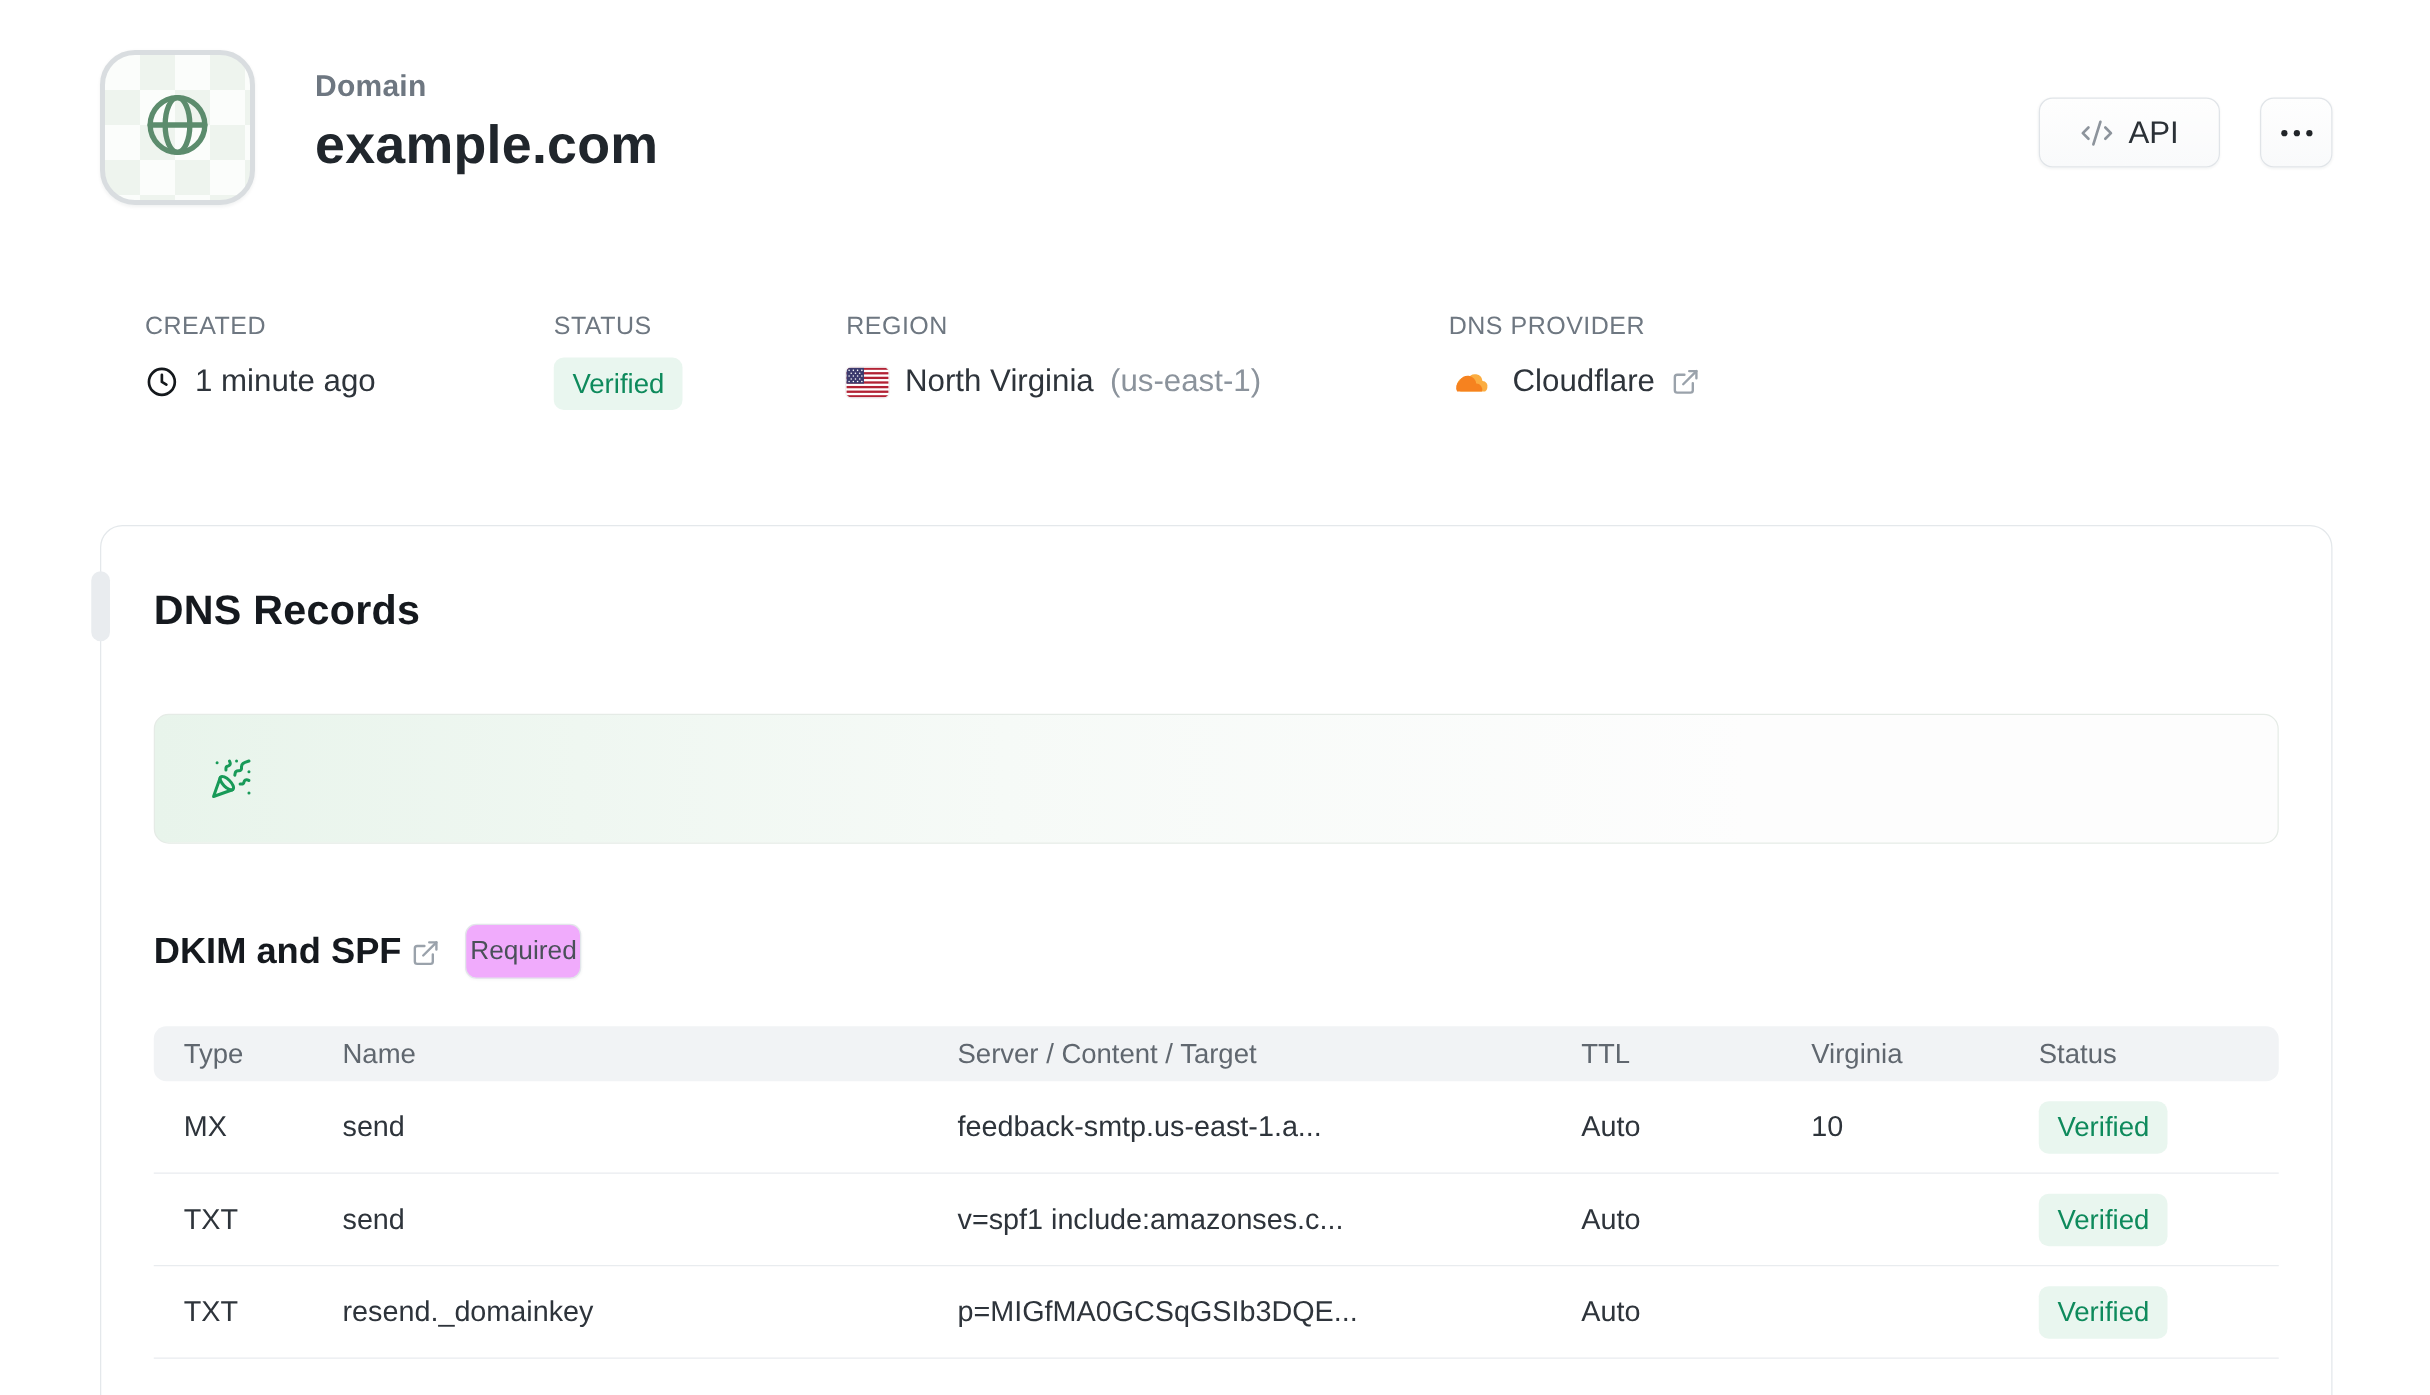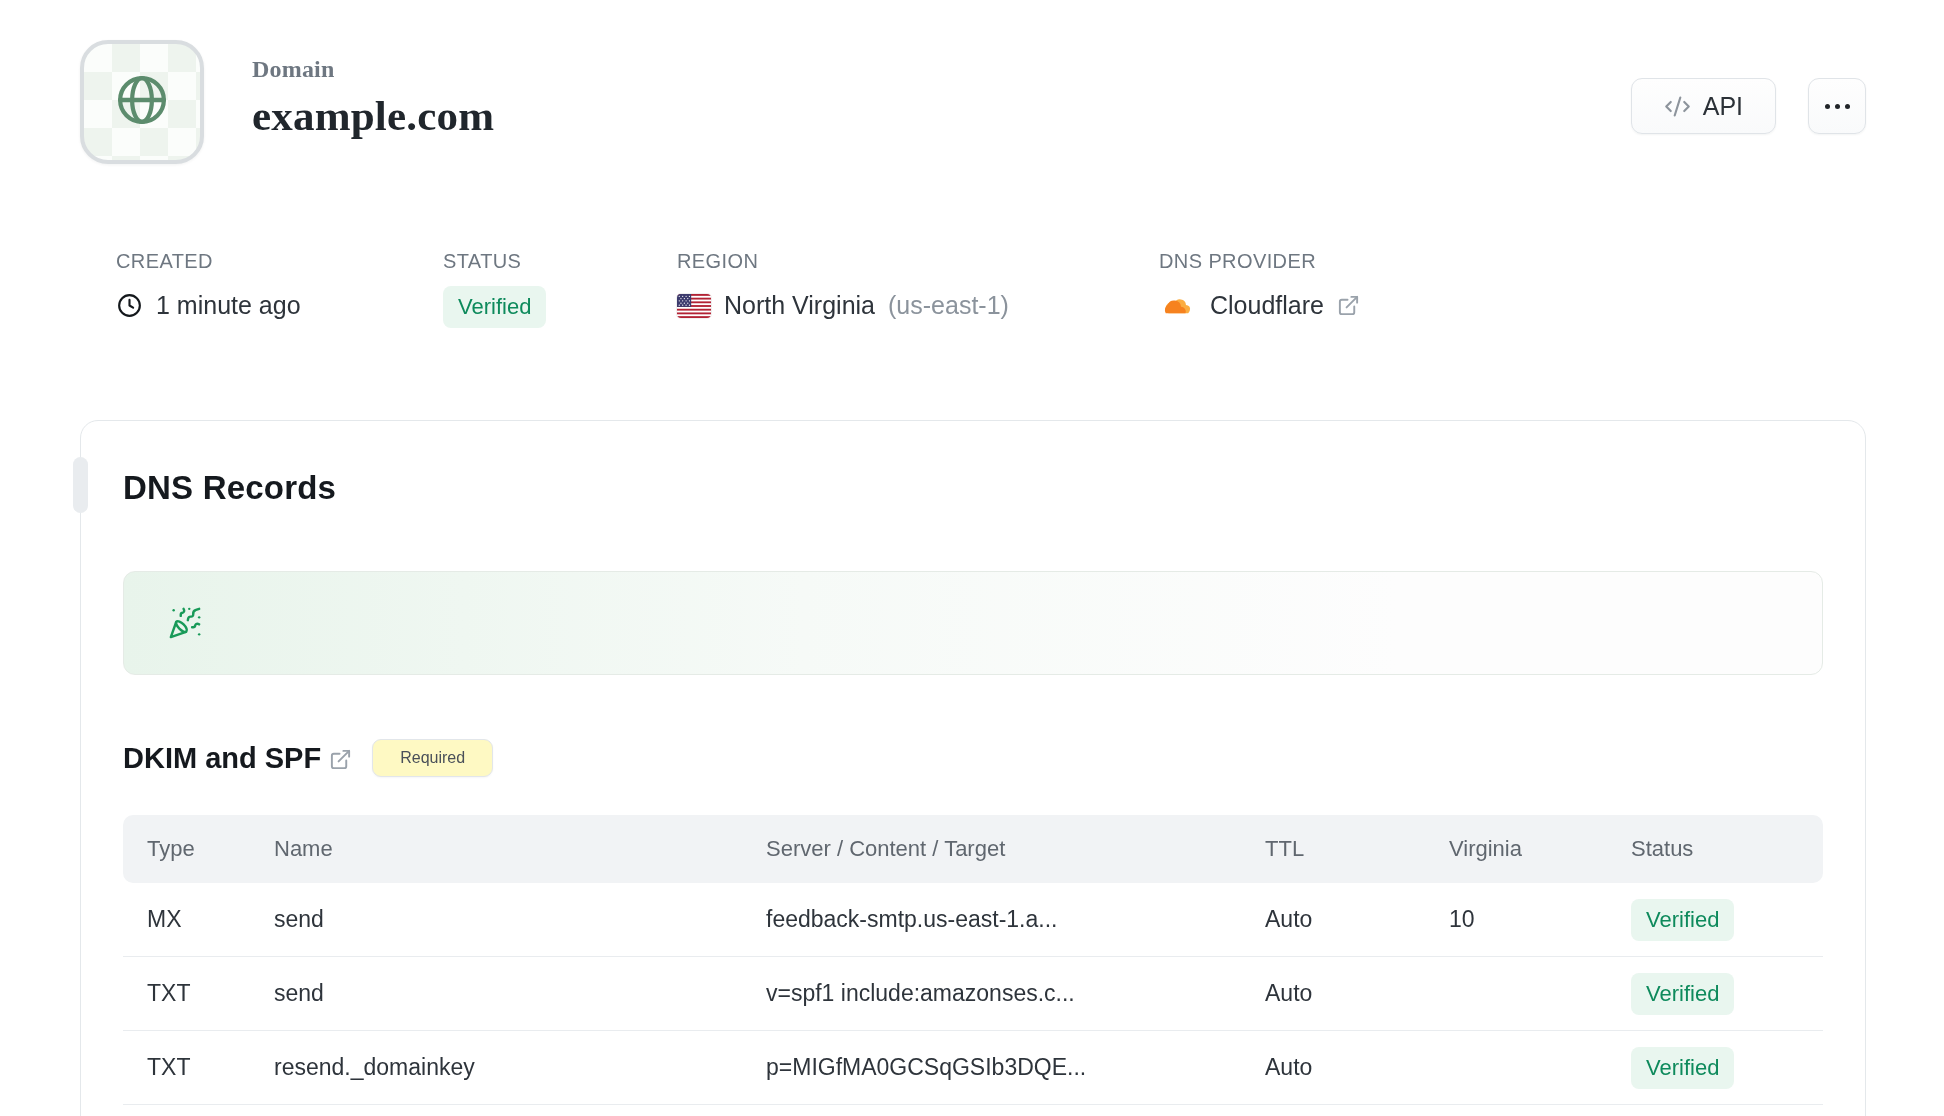--- a/index.html
+++ b/index.html
@@ -21,21 +21,21 @@
     background-color: #fbfdfb;
     background-image:
       linear-gradient(45deg, #eef4ee 25%, transparent 25%, transparent 75%, #eef4ee 75%),
       linear-gradient(45deg, #eef4ee 25%, transparent 25%, transparent 75%, #eef4ee 75%);
     background-size: 56px 56px;
     background-position: 0 0, 28px 28px;
     display: flex; align-items: center; justify-content: center;
     box-shadow: 0 1px 3px rgba(20,30,40,.06);
   }
   .avatar svg { width: 64px; height: 64px; }
-  .header-text { margin-left: 48px; padding-top: 16px; font-family: Liberation Serif, serif; }
+  .header-text { margin-left: 48px; padding-top: 16px; }
   .kicker { font-size: 24px; font-weight: 700; color: #6e7781; letter-spacing: .2px; }
   .page-title { margin-top: 8px; font-size: 43px; font-weight: 700; color: #20262c; letter-spacing: .2px; }
 
   .header-actions { margin-left: auto; margin-top: 38px; display: flex; gap: 32px; }
   .btn {
     display: inline-flex; align-items: center; justify-content: center; gap: 12px;
     height: 56px; padding: 0 32px;
     border: 1px solid #e0e4e8; border-radius: 11px;
     background: linear-gradient(#fefefe, #f9fafb);
     box-shadow: 0 1px 2px rgba(20,30,40,.05);
@@ -98,37 +98,37 @@
   }
   .party-icon svg { width: 34px; height: 34px; display: block; }
   .banner-text { font-size: 24px; color: #343b42; }
 
   .section-head { margin-top: 64px; display: flex; align-items: center; gap: 8px; }
   .section-title { font-size: 29px; font-weight: 700; color: #15191e; }
   .section-head .ext-icon { margin-top: 2px; cursor: pointer; }
   .required-pill {
     margin-left: 12px;
     border: 1px solid #e2e6ea; border-radius: 9px;
-    background: #fef9c3; box-shadow: 0 1px 2px rgba(20,30,40,.04);
-    font-size: 16px; color: #4a5059;
-    padding: 9px 27px;
+    background: #f0abfc; box-shadow: 0 1px 2px rgba(20,30,40,.04);
+    font-size: 21px; color: #4a5059;
+    padding: 9px 3px;
   }
 
   
   .dns-table { margin-top: 38px; }
   .tr {
     display: grid;
     grid-template-columns: 127px 492px 499px 184px 182px 1fr;
     align-items: center;
     padding-left: 24px;
   }
   .thead {
     background: #f1f3f5;
     border-radius: 10px;
-    height: 68px;
+    height: 44px;
     font-size: 22px; font-weight: 500; color: #60676f;
   }
   .trow {
     height: 74px;
     border-bottom: 1px solid #e9ecef;
     font-size: 23px; color: #2e343b;
     cursor: pointer;
   }
   .td-status .badge-verified { font-size: 22px; }
 </style>

